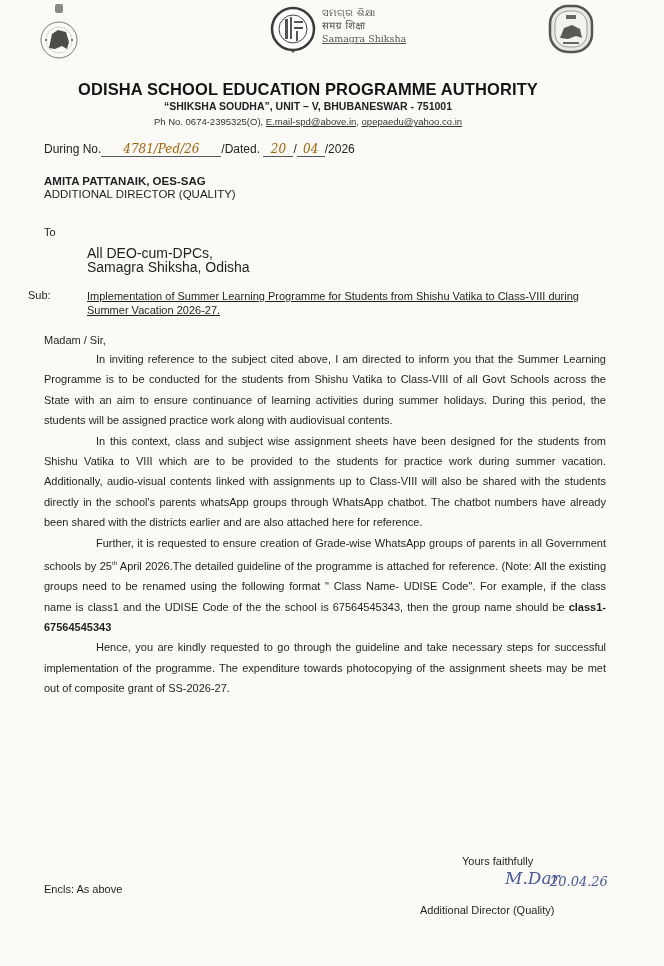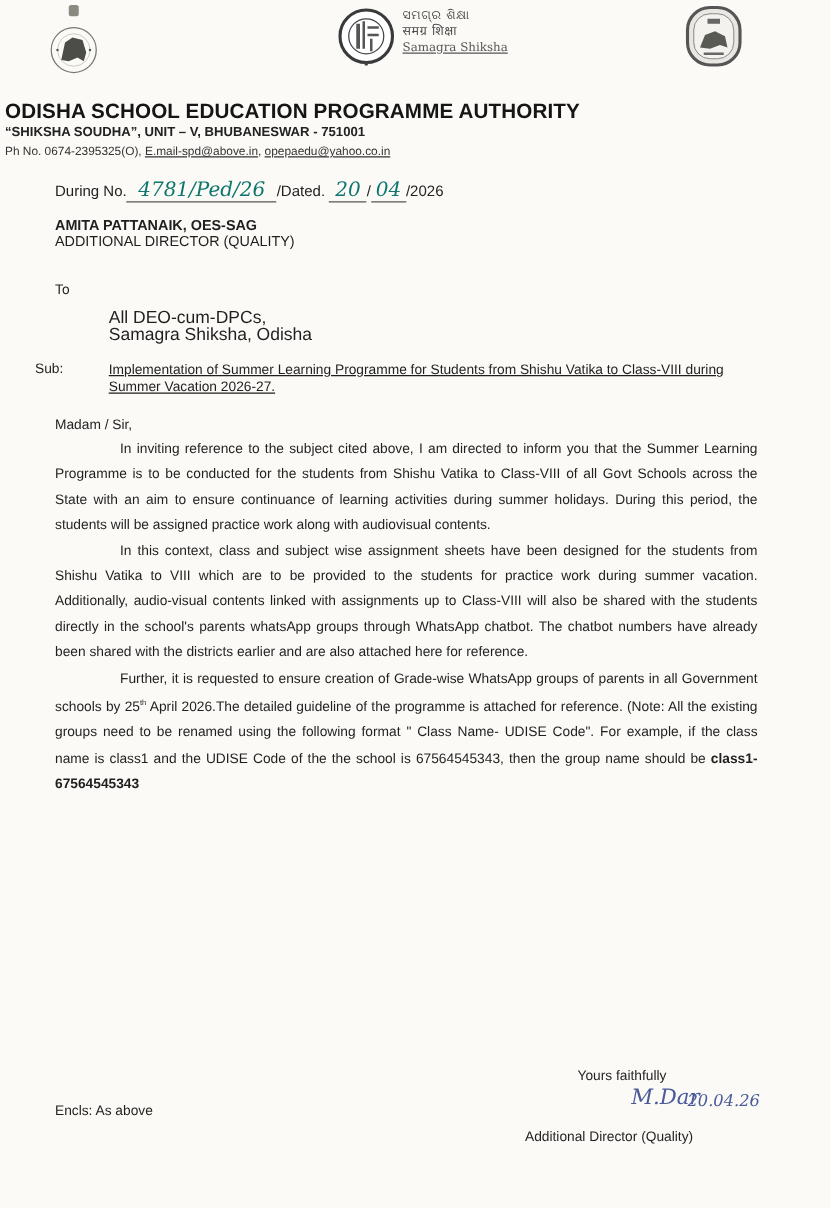--- a/index.html
+++ b/index.html
@@ -10,28 +10,28 @@
     color: #1f1f1f;
     position: relative;
   }
   .abs { position: absolute; }
   .logo { position: absolute; }
   .logo svg { display: block; }
   .ss-text { position: absolute; left: 322px; top: 6px; font-family: "DejaVu Serif", serif; color: #4a4a4a; }
   .ss-text .l1, .ss-text .l2 { font-size: 10px; line-height: 13px; letter-spacing: 0.5px; font-family: "DejaVu Sans", sans-serif; }
   .ss-text .l3 { font-size: 9.5px; line-height: 13px; color: #555; text-decoration: underline; }
 
-  .org { position: absolute; left: 4px; width: 584px; text-align: left; }
+  .org { position: absolute; left: 16px; width: 584px; text-align: center; }
   .org-title { top: 80px; font-size: 16.5px; font-weight: bold; letter-spacing: 0.1px; color: #151515; }
   .org-addr { top: 100px; font-size: 10.5px; font-weight: bold; color: #222; }
   .org-contact { top: 116px; font-size: 9.5px; color: #333; }
   .org-contact .u { text-decoration: underline; }
 
   .letterno { top: 142px; left: 44px; font-size: 12px; color: #222; white-space: nowrap; }
-  .hand { font-family: "DejaVu Serif", serif; color: #0f766e; font-style: italic; font-size: 16px; }
+  .hand { font-family: "DejaVu Serif", serif; color: #a16207; font-style: italic; font-size: 12px; }
   .blank { display: inline-block; border-bottom: 1px solid #555; text-align: center; }
 
   .sender { top: 175px; left: 44px; font-size: 11.5px; line-height: 13px; }
   .sender .name { font-weight: bold; }
   .to { top: 226px; left: 44px; font-size: 11px; }
   .recip { top: 246px; left: 87px; font-size: 14px; line-height: 14px; }
   .sub-label { top: 289px; left: 28px; font-size: 11px; }
   .sub-text { top: 289px; left: 87px; width: 520px; font-size: 11px; line-height: 14px; text-decoration: underline; }
   .salute { top: 334px; left: 44px; font-size: 11px; }
 
@@ -109,19 +109,20 @@
 
 <div class="abs sub-label">Sub:</div>
 <div class="abs sub-text">Implementation of Summer Learning Programme for Students from Shishu Vatika to Class-VIII during Summer Vacation 2026-27.</div>
 
 <div class="abs salute">Madam / Sir,</div>
 
 <div class="abs body" style="top:349px;">
   <p>In inviting reference to the subject cited above, I am directed to inform you that the Summer Learning Programme is to be conducted for the students from Shishu Vatika to Class-VIII of all Govt Schools across the State with an aim to ensure continuance of learning activities during summer holidays. During this period, the students will be assigned practice work along with audiovisual contents.</p>
   <p>In this context, class and subject wise assignment sheets have been designed for the students from Shishu Vatika to VIII which are to be provided to the students for practice work during summer vacation. Additionally, audio-visual contents linked with assignments up to Class-VIII will also be shared with the students directly in the school's parents whatsApp groups through WhatsApp chatbot. The chatbot numbers have already been shared with the districts earlier and are also attached here for reference.</p>
   <p><span>Further, it is requested to ensure creation of Grade-wise WhatsApp groups of parents in all Government schools by 25</span><sup style="font-size:6px;">th</sup><span> April 2026.The detailed guideline of the programme is attached for reference. (Note: All the existing groups need to be renamed using the following format " Class Name- UDISE Code". For example, if the class name is class1 and the UDISE Code of the the school is 67564545343, then the group name should be </span><span class="bold">class1-67564545343</span></p>
+  <p>Hence, you are  kindly requested to go through the guideline and take necessary steps for successful implementation of the programme. The expenditure towards photocopying of the assignment sheets may be met out of composite grant of SS-2026-27.</p>
 </div>
 
 <div class="abs yours">Yours faithfully</div>
 <div class="abs encl">Encls: As above</div>
 <div class="abs sig">M.Dar</div>
 <div class="abs sig-date">20.04.26</div>
 <div class="abs desig">Additional Director (Quality)</div>
 
 </body></html>

